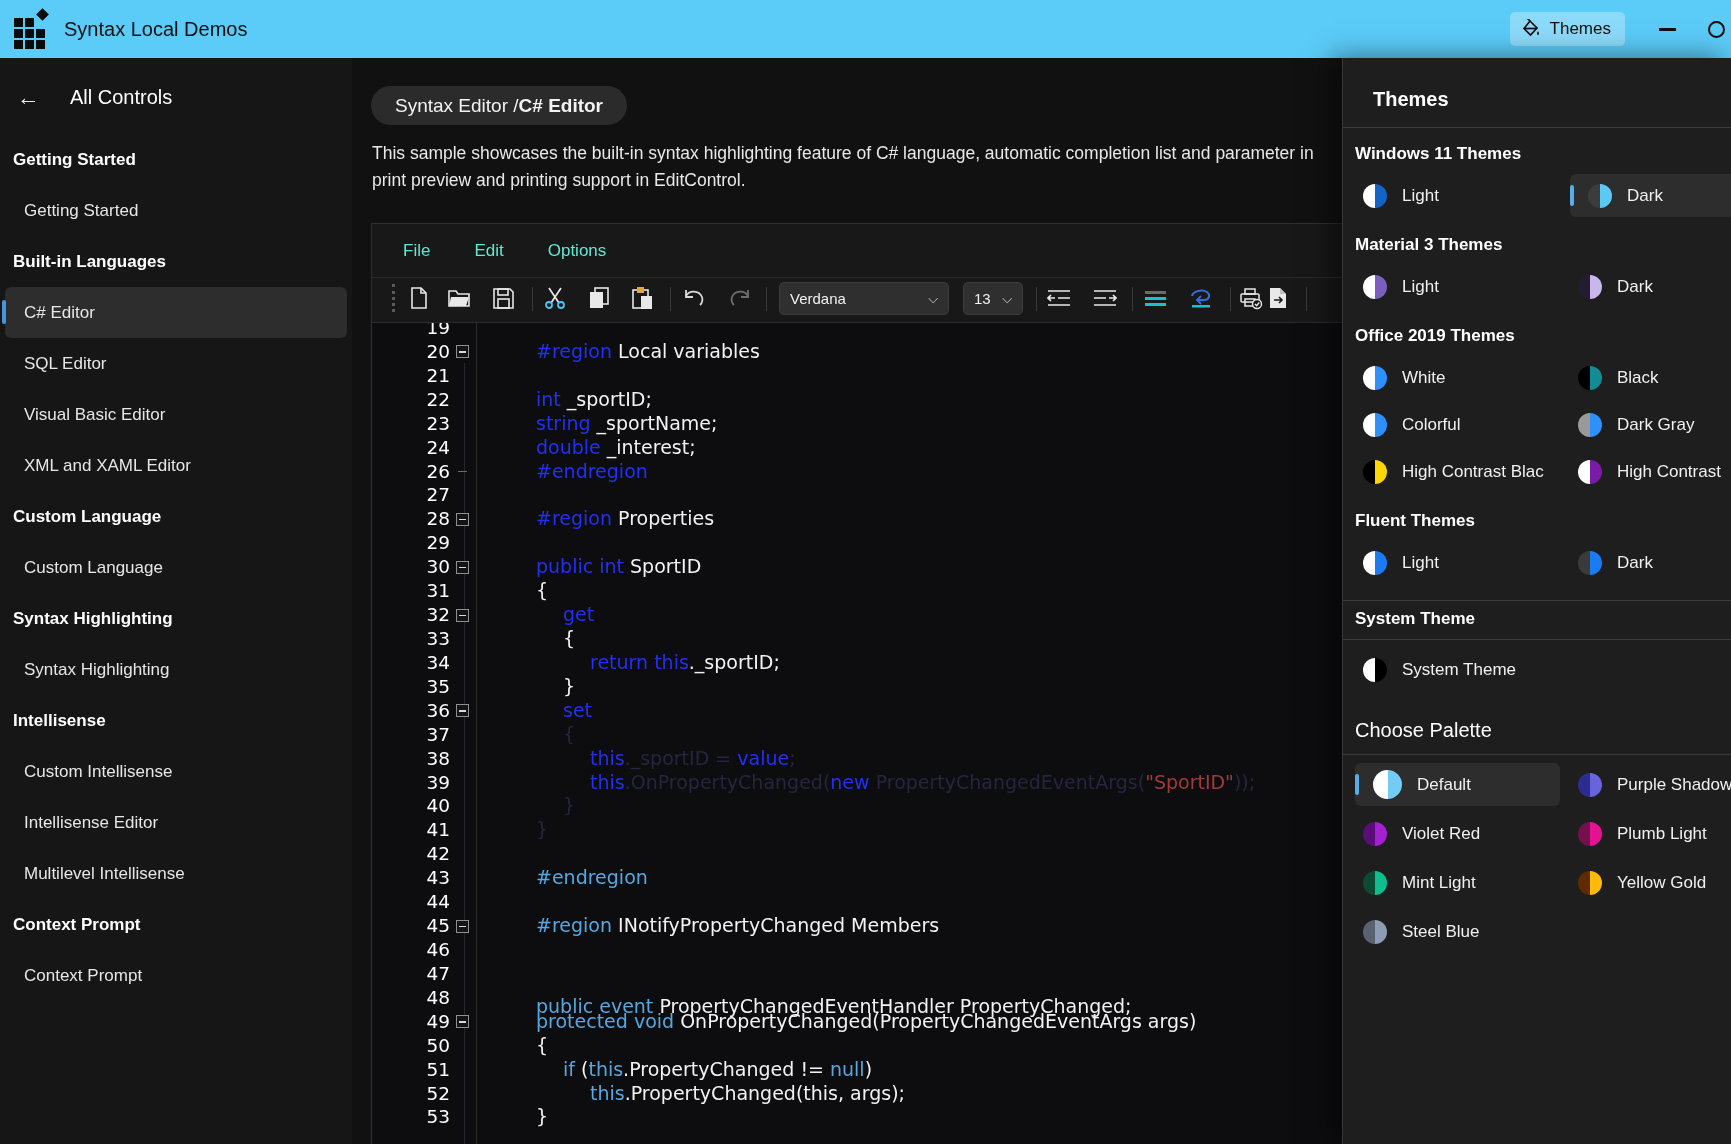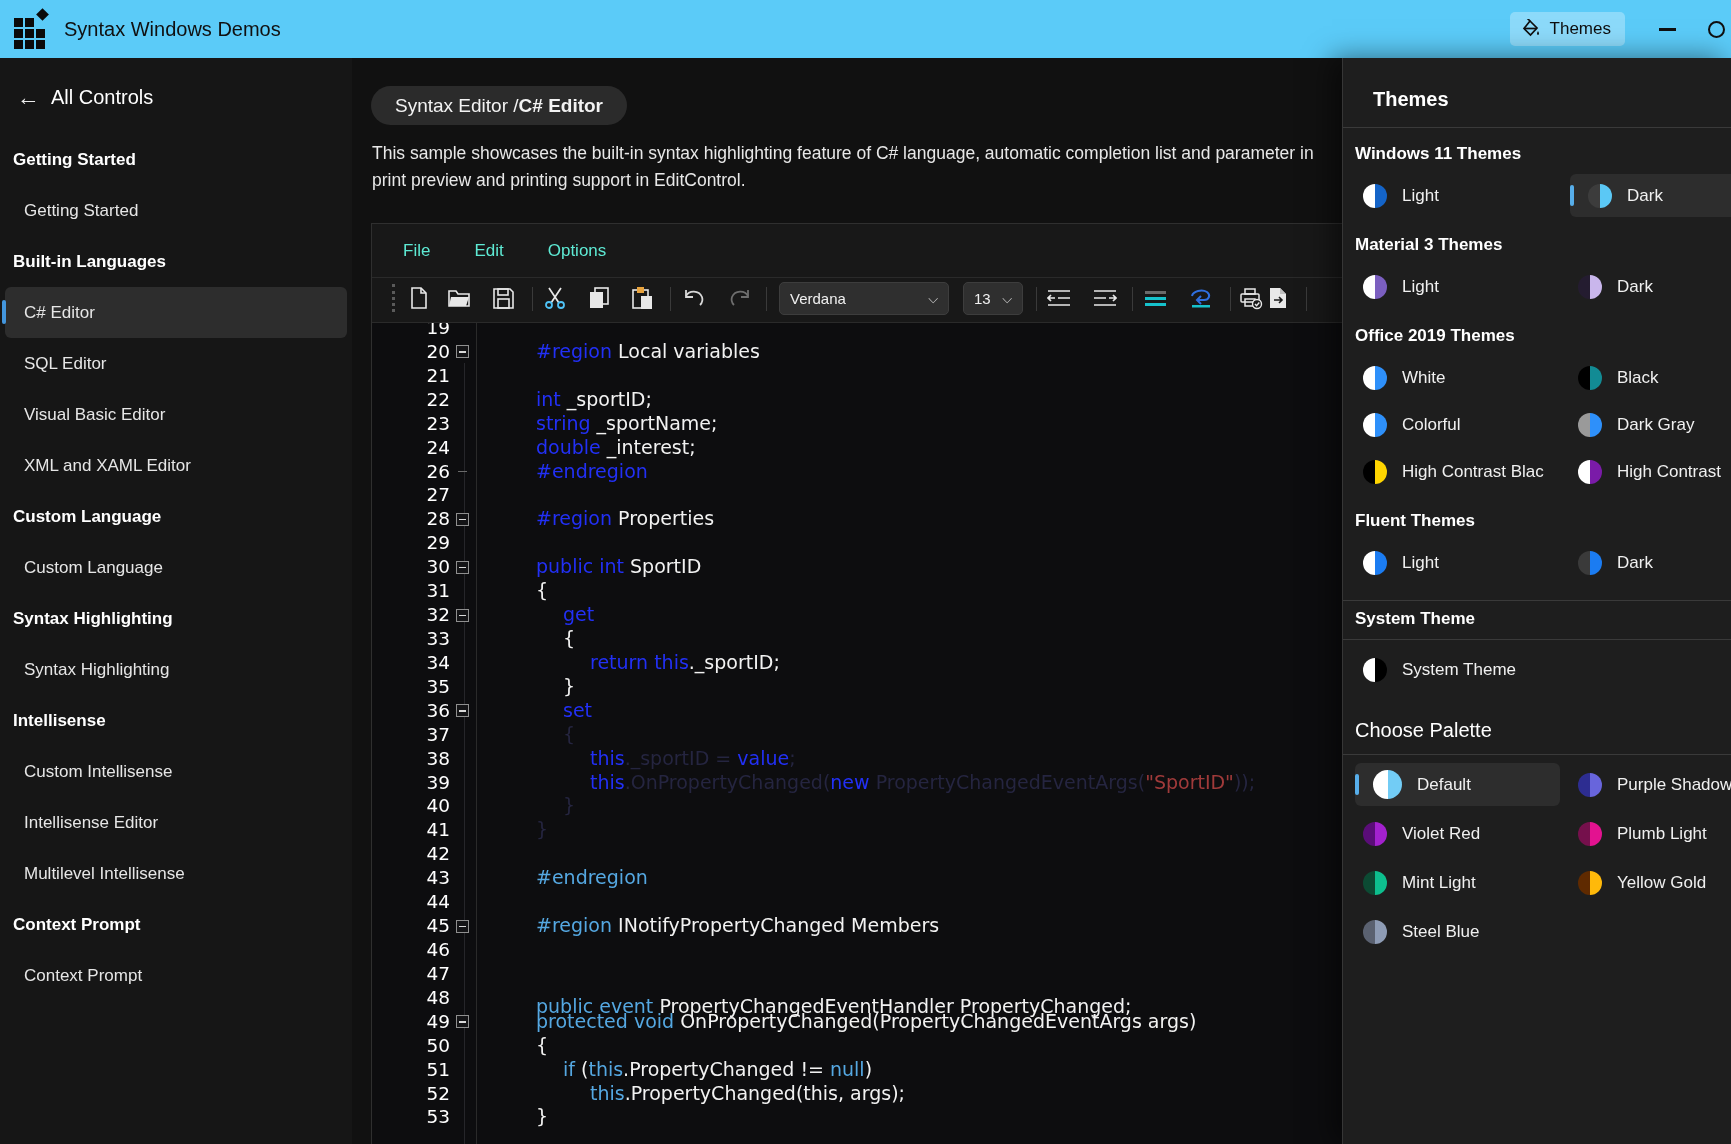--- a/index.html
+++ b/index.html
@@ -15,21 +15,21 @@
   .tb-right { position:absolute; right:0; top:0; height:58px; display:flex; align-items:center; }
   .themes-btn { display:flex; align-items:center; gap:9px; background:rgba(255,255,255,0.30); border-radius:5px; padding:7px 14px 7px 11px; margin-right:34px; cursor:pointer; }
   .themes-btn span { color:#0E0E0E; font-size:17px; }
   .win-min { width:17px; height:3px; background:#101010; margin-right:32px; }
   .win-max { width:17px; height:17px; border:2.5px solid #101010; border-radius:50%; margin-right:6px; }
 
   
   .sidebar { position:absolute; left:0; top:58px; width:352px; height:1086px; background:#161616; overflow:hidden; }
   .side-top { display:flex; align-items:center; height:46px; margin-top:16px; }
   .back-arrow { width:40px; text-align:center; font-size:23px; color:#EDEDED; margin-left:8px; cursor:pointer; }
-  .side-title { font-size:20px; color:#FFF; margin-left:3px; }
+  .side-title { font-size:20px; color:#FFF; margin-left:22px; }
   .side-list { margin-top:14px; }
   .side-hdr { height:51px; display:flex; align-items:center; padding-left:13px; font-size:17px; font-weight:bold; color:#FFF; }
   .side-item { position:relative; height:51px; display:flex; align-items:center; padding-left:24px; font-size:17px; color:#E6E6E6; cursor:pointer; }
   .side-item.sel { background:#2D2D2D; border-radius:6px; margin:0 5px; padding-left:19px; }
   .side-item.sel::before { content:""; position:absolute; left:-3px; top:13px; width:4px; height:24px; border-radius:2px; background:var(--side-bar,#4396DD); }
 
   
   .main { position:absolute; left:352px; top:58px; width:1379px; height:1086px; background:#111; }
   .crumb { position:absolute; left:19px; top:28px; height:39px; background:#2B2B2B; border-radius:20px; display:flex; align-items:center; padding:0 24px; font-size:19px; color:#F2F2F2; }
   .crumb b { font-weight:bold; }
@@ -89,21 +89,21 @@
     <div class="cell" style="left:0;top:8px"></div>
       <div class="cell" style="left:0;top:19px"></div>
       <div class="cell" style="left:0;top:30px"></div>
     <div class="cell" style="left:11px;top:8px"></div>
       <div class="cell" style="left:11px;top:19px"></div>
       <div class="cell" style="left:11px;top:30px"></div>
     <div class="cell" style="left:22px;top:19px"></div>
       <div class="cell" style="left:22px;top:30px"></div>
     <div class="diamond" style="left:24px;top:0"></div>
   </div>
-  <div class="app-title">Syntax Windows Demos</div>
+  <div class="app-title">Syntax Local Demos</div>
   <div class="tb-right">
     <div class="themes-btn">
       <svg width="20" height="20" viewBox="0 0 20 20">
         <path d="M9 2 L16 9 L9.5 16 L3 9.5 Z" fill="none" stroke="#101010" stroke-width="1.7"></path>
         <path d="M3.5 9.5 L15.5 9.5" stroke="#101010" stroke-width="1.7"></path>
         <path d="M17 12 q2 3 0 4 q-2 -1 0 -4" fill="#101010"></path>
         <path d="M9 2 L6 -1" stroke="#101010" stroke-width="1.7"></path>
       </svg>
       <span>Themes</span>
     </div>

